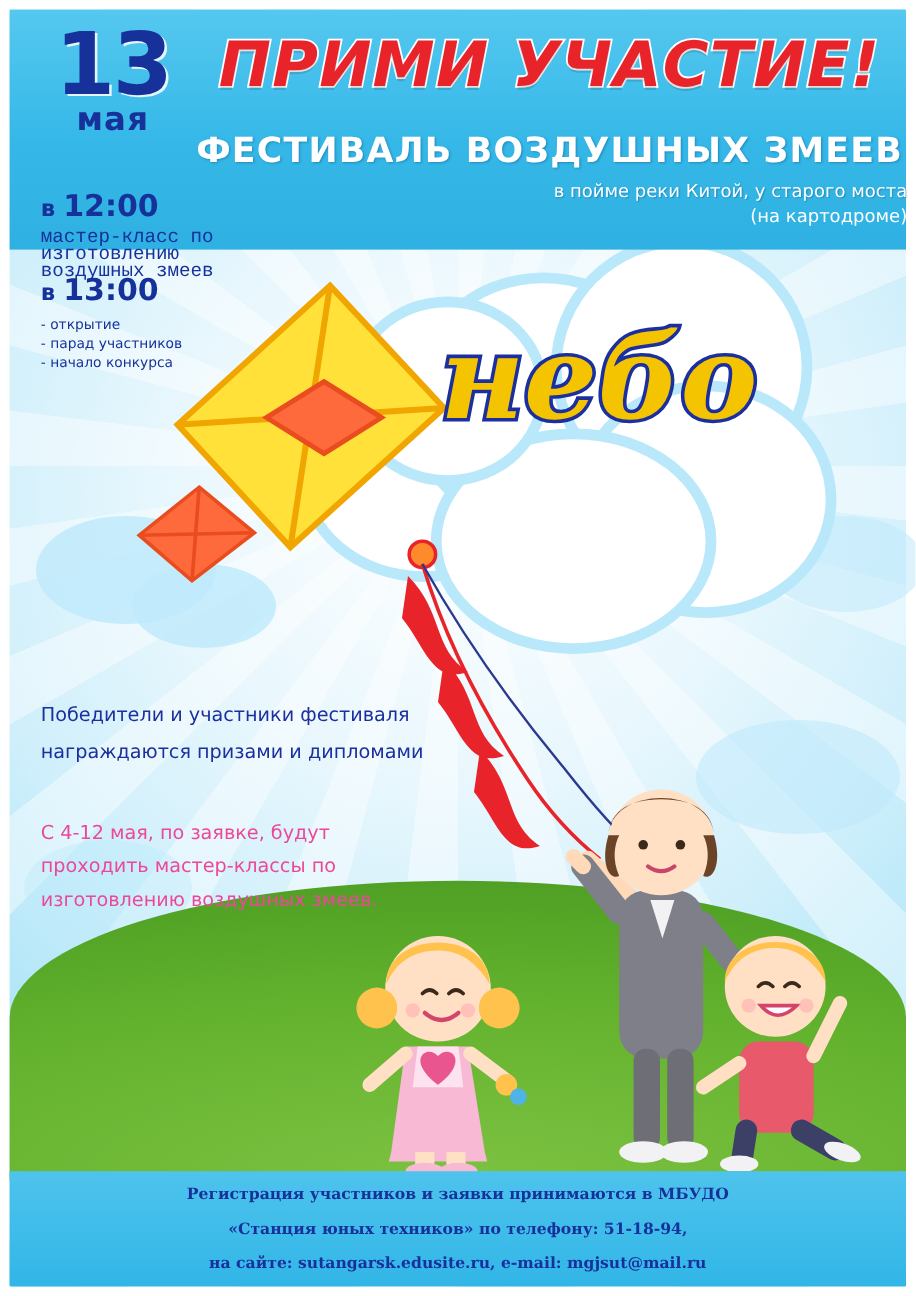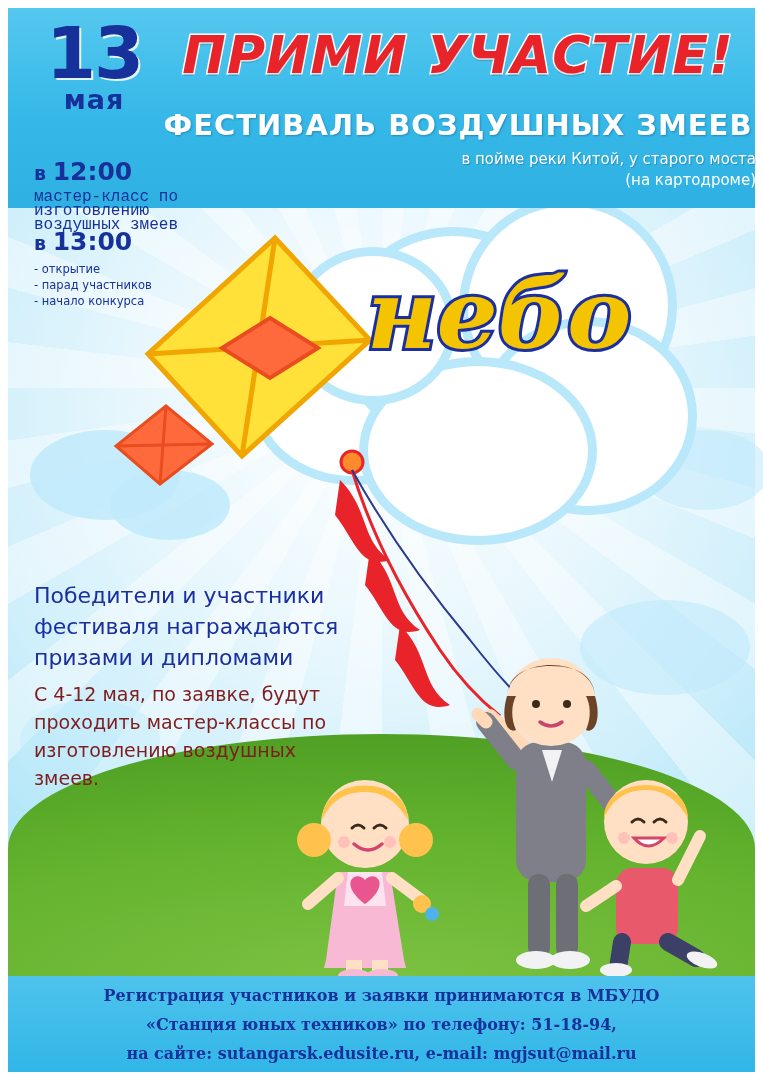--- a/index.html
+++ b/index.html
@@ -210,32 +210,32 @@
     left: 108px; top: 400px;
     width: 110px; height: 90px;
   }
 
   
   .blue-text {
     position: absolute;
     left: 34px; top: 580px;
     width: 330px;
     font-family: "DejaVu Sans", sans-serif;
-    font-size: 22px;
+    font-size: 16px;
     line-height: 31px;
     color: #1b2f9e;
   }
   .red-text {
     position: absolute;
     left: 34px; top: 680px;
     width: 330px;
     font-family: "DejaVu Sans", sans-serif;
-    font-size: 19px;
+    font-size: 16px;
     line-height: 28px;
-    color: #7f1d1d;
+    color: #ec4899;
   }
 
   
   .hill {
     position: absolute;
     left: 8px; bottom: 96px;
     width: 747px; height: 250px;
     background: radial-gradient(ellipse 120% 100% at 50% 100%, #7dc242 0%, #63b22e 60%, #4fa024 100%);
     border-radius: 60% 60% 0 0 / 55% 55% 0 0;
   }
@@ -246,21 +246,21 @@
     left: 8px; bottom: 8px;
     width: 747px; height: 96px;
     background: linear-gradient(180deg, #4ec3ed 0%, #31b6e7 100%);
     display: flex;
     align-items: center;
     justify-content: center;
   }
   .footer-text {
     font-family: "DejaVu Serif", serif;
     font-weight: bold;
-    font-size: 16px;
+    font-size: 13px;
     line-height: 29px;
     color: #17319b;
     text-align: center;
     width: 720px;
   }
   .footer-text .l {
     display: block;
     white-space: nowrap;
   }
 </style>

